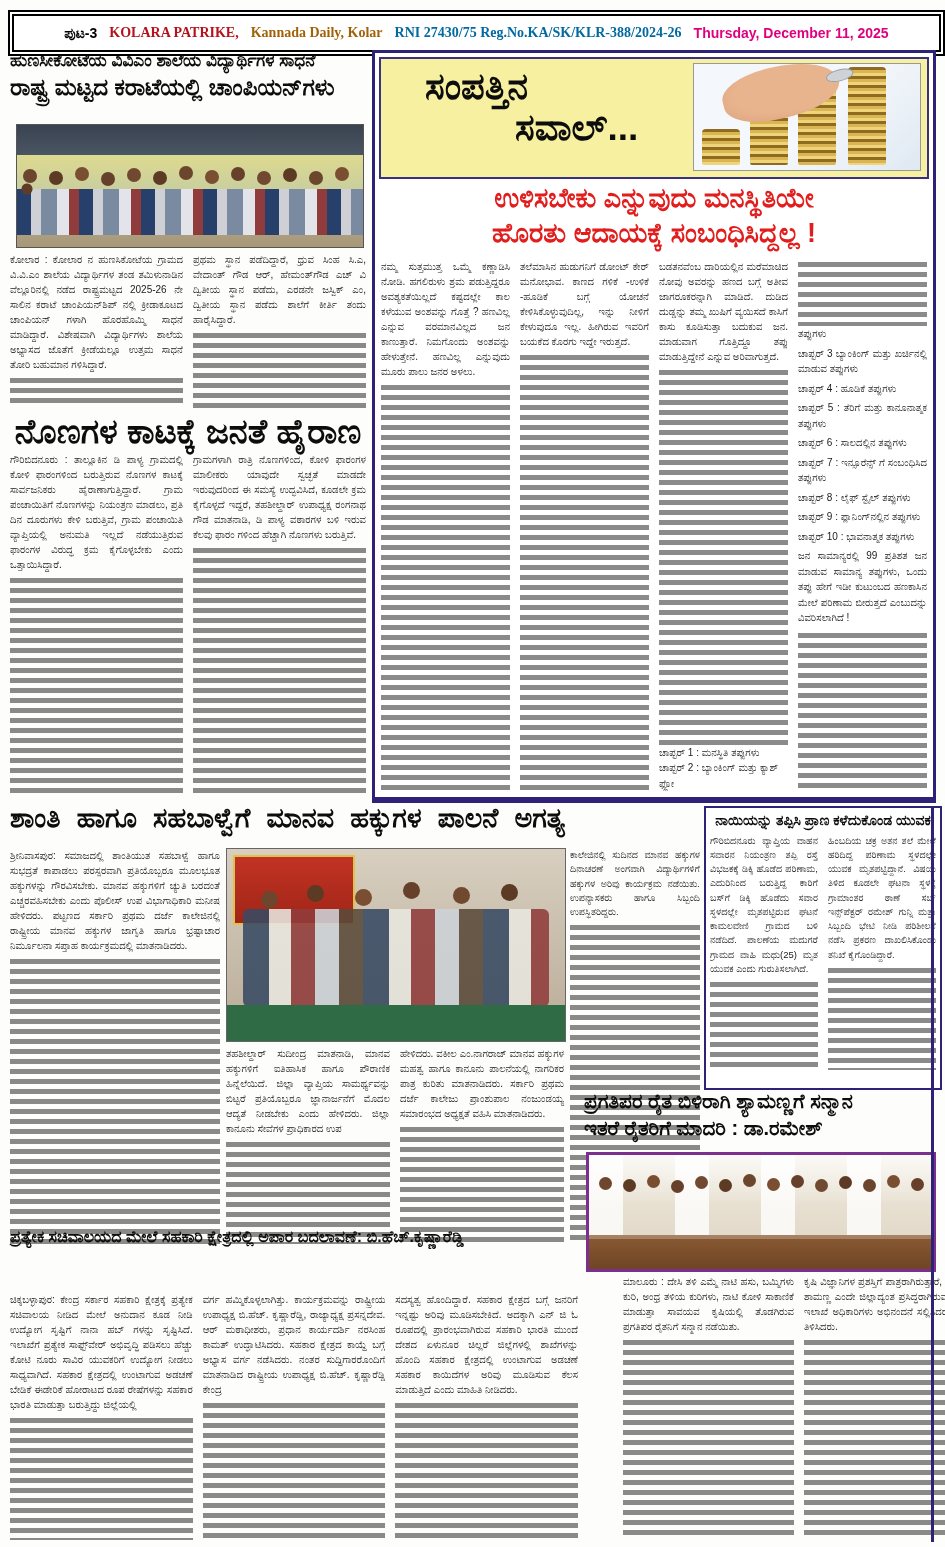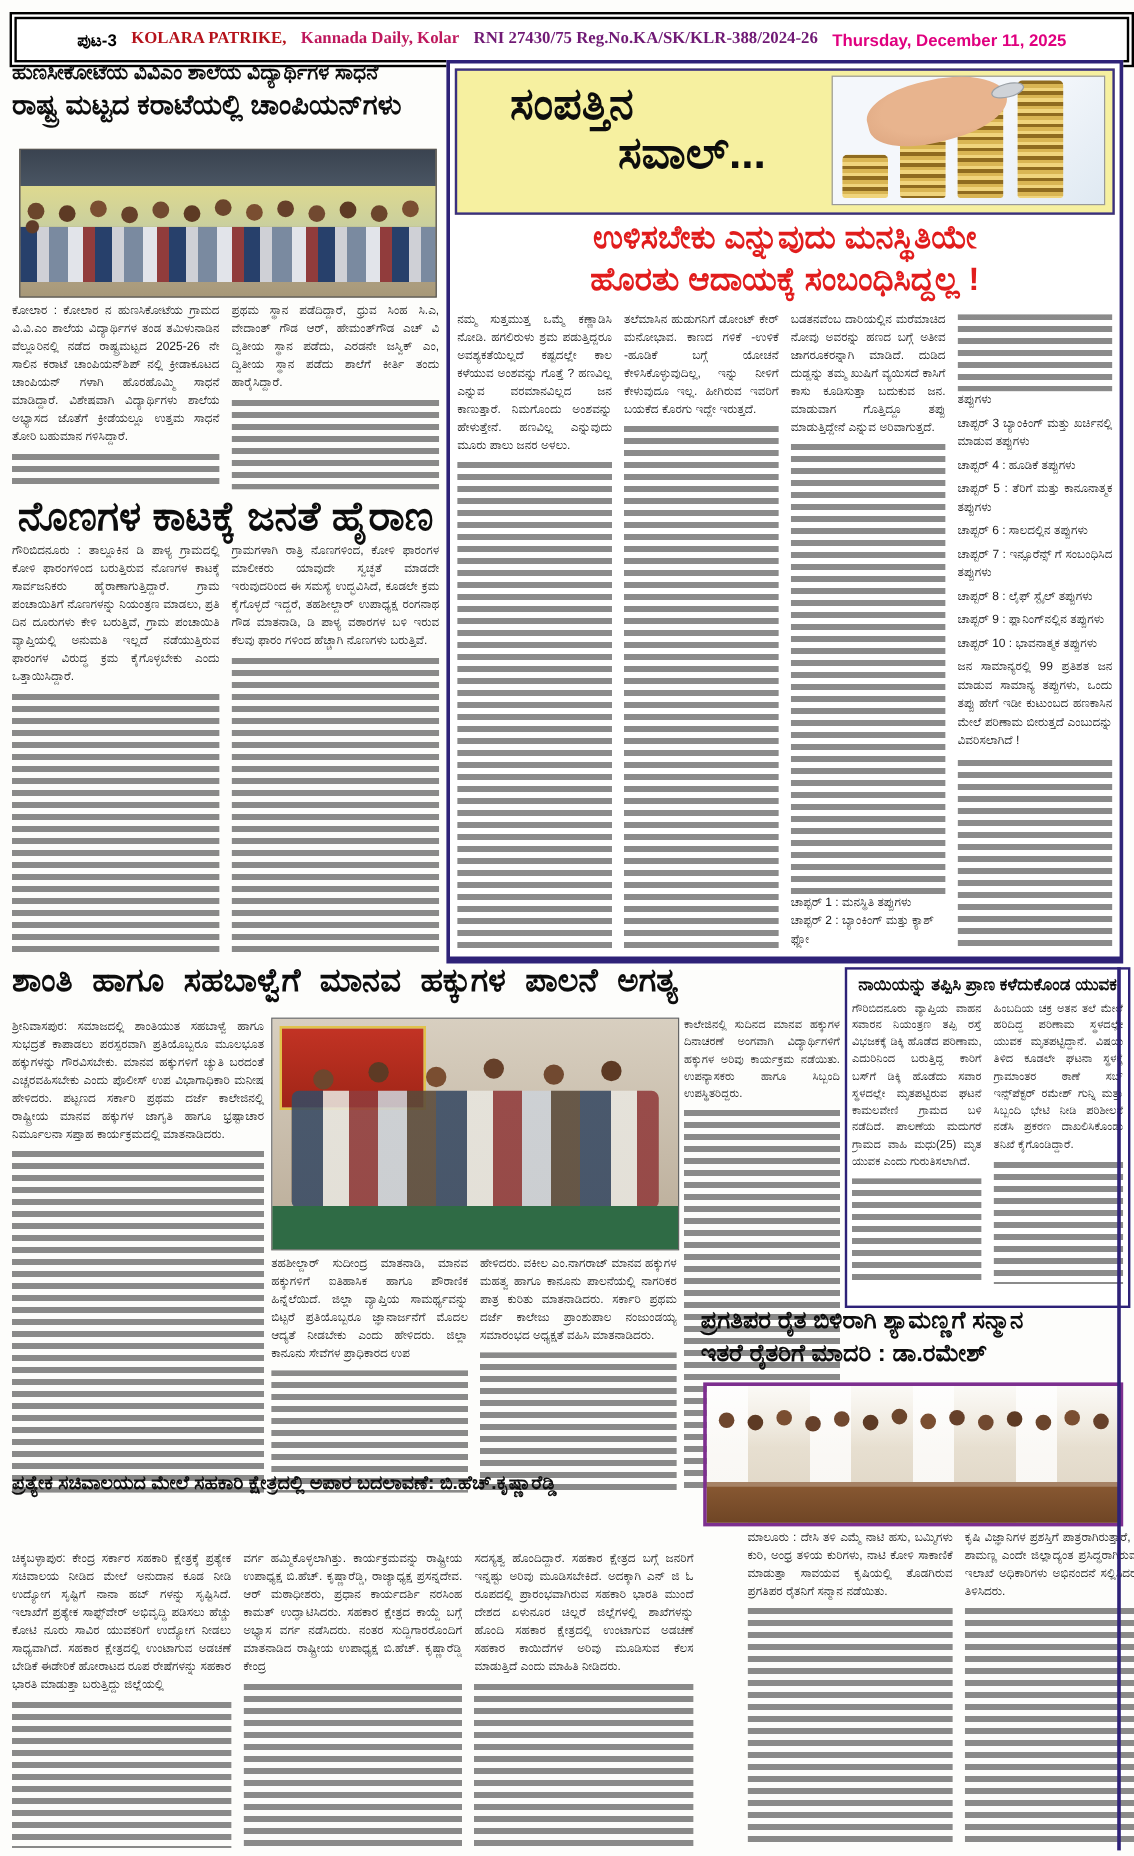--- a/index.html
+++ b/index.html
@@ -5,22 +5,22 @@
   html,body{margin:0;padding:0;background:#e9e9e9;}
   .page{position:relative;width:945px;height:1547px;background:#fdfdfb;overflow:hidden;
         font-family:"Liberation Sans", sans-serif;color:#1a1a1a;}
   
   .masthead{position:absolute;left:8px;top:10px;width:925px;height:34px;
             border:6px double #000;background:#fff;display:flex;align-items:center;
             justify-content:center;gap:12px;white-space:nowrap;}
   .masthead span{font-size:14px;font-weight:bold;}
   .m-page{color:#000;}
   .m-name{color:#b5121b;font-family:"Liberation Serif", serif;font-size:16px;}
-  .m-sub{color:#be185d;font-family:"Liberation Serif", serif;}
-  .m-reg{color:#701a75;font-family:"Liberation Serif", serif;}
+  .m-sub{color:#a16207;font-family:"Liberation Serif", serif;}
+  .m-reg{color:#0369a1;font-family:"Liberation Serif", serif;}
   .m-date{color:#e0007f;font-size:15px;}
   
   .hl{font-weight:bold;color:#0d0d0d;line-height:1.25;}
   .cols{display:flex;gap:10px;}
   .col{flex:1;display:flex;flex-direction:column;overflow:hidden;}
   .body-txt{font-size:10px;line-height:1.5;text-align:justify;margin:0 0 3px 0;}
   .greek{flex:1;margin-top:3px;opacity:.55;
          background:repeating-linear-gradient(180deg,#2b2b2b 0 5px,transparent 5px 10px);}
   
   .karate-hl{position:absolute;left:10px;top:50px;width:356px;}

